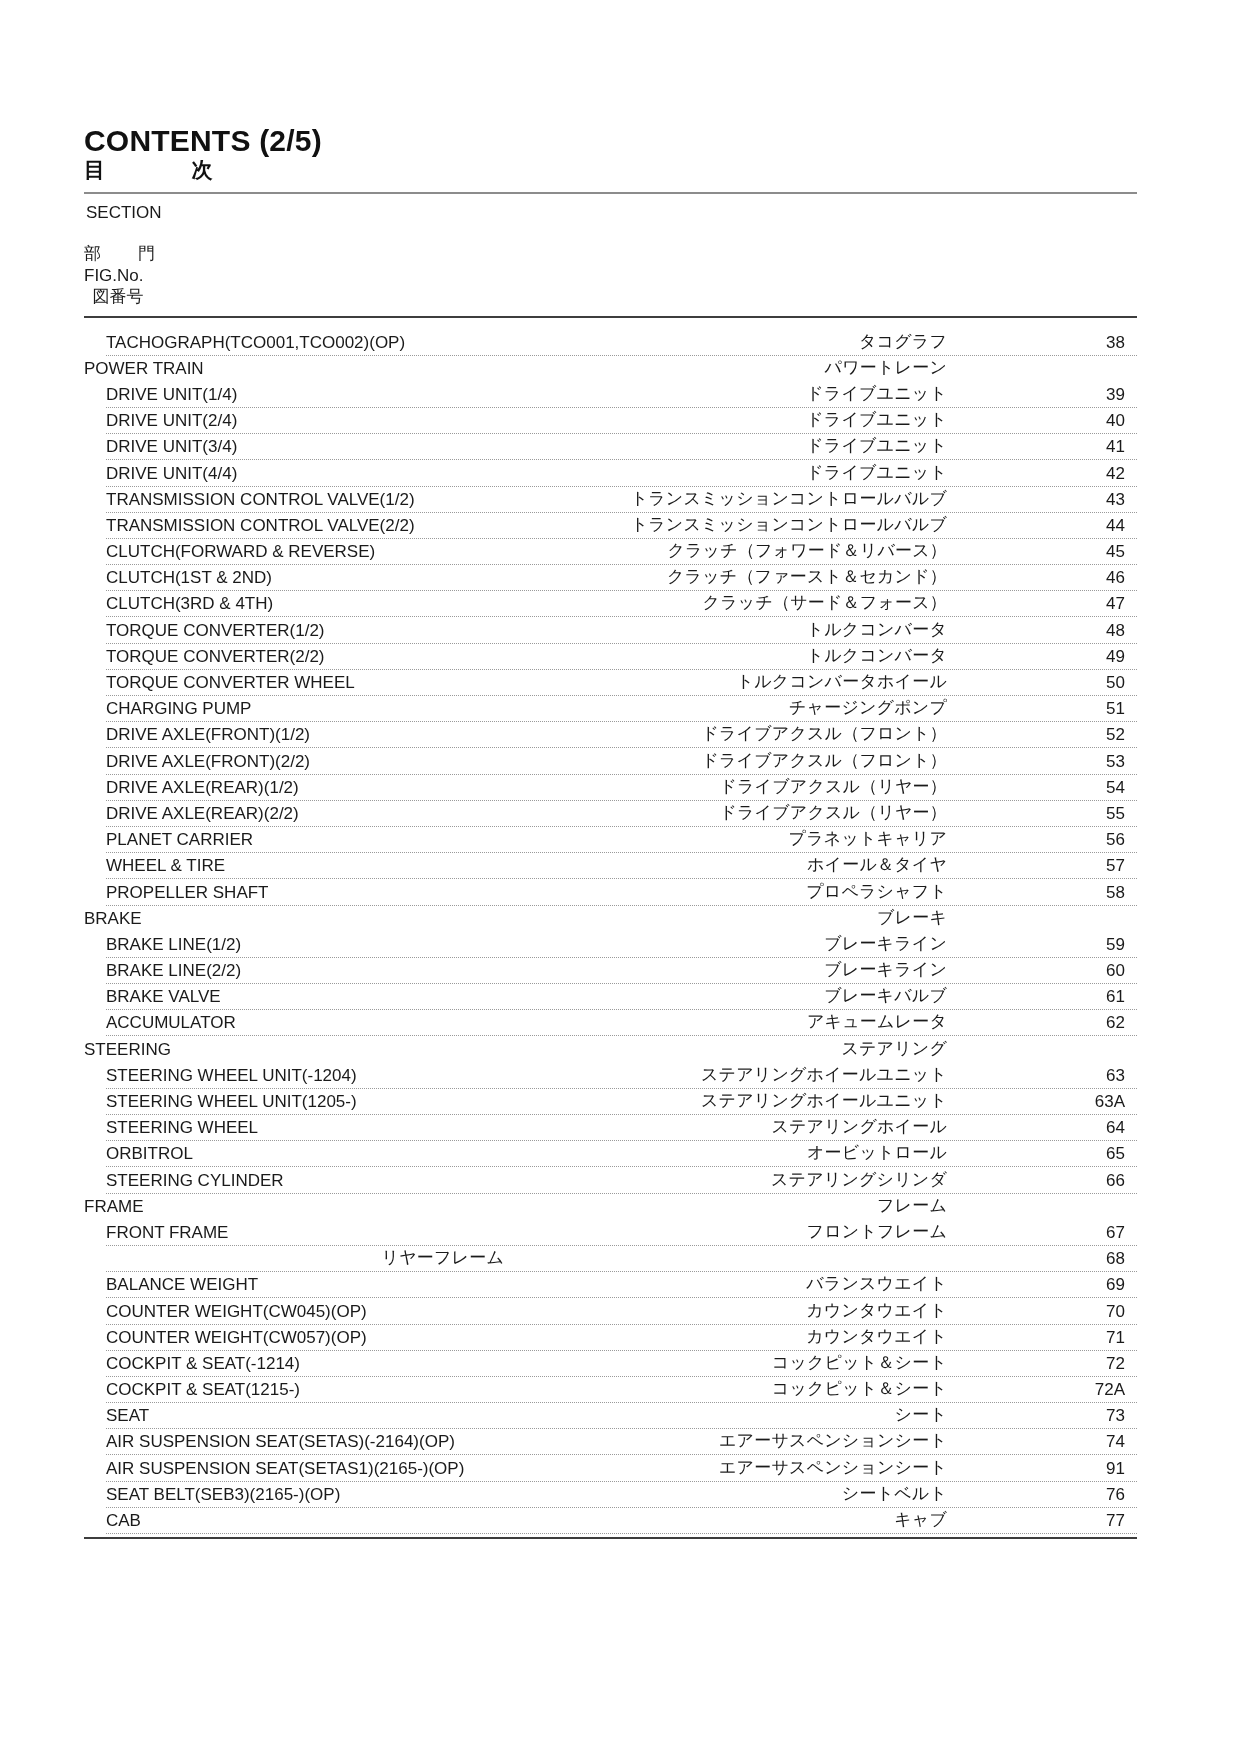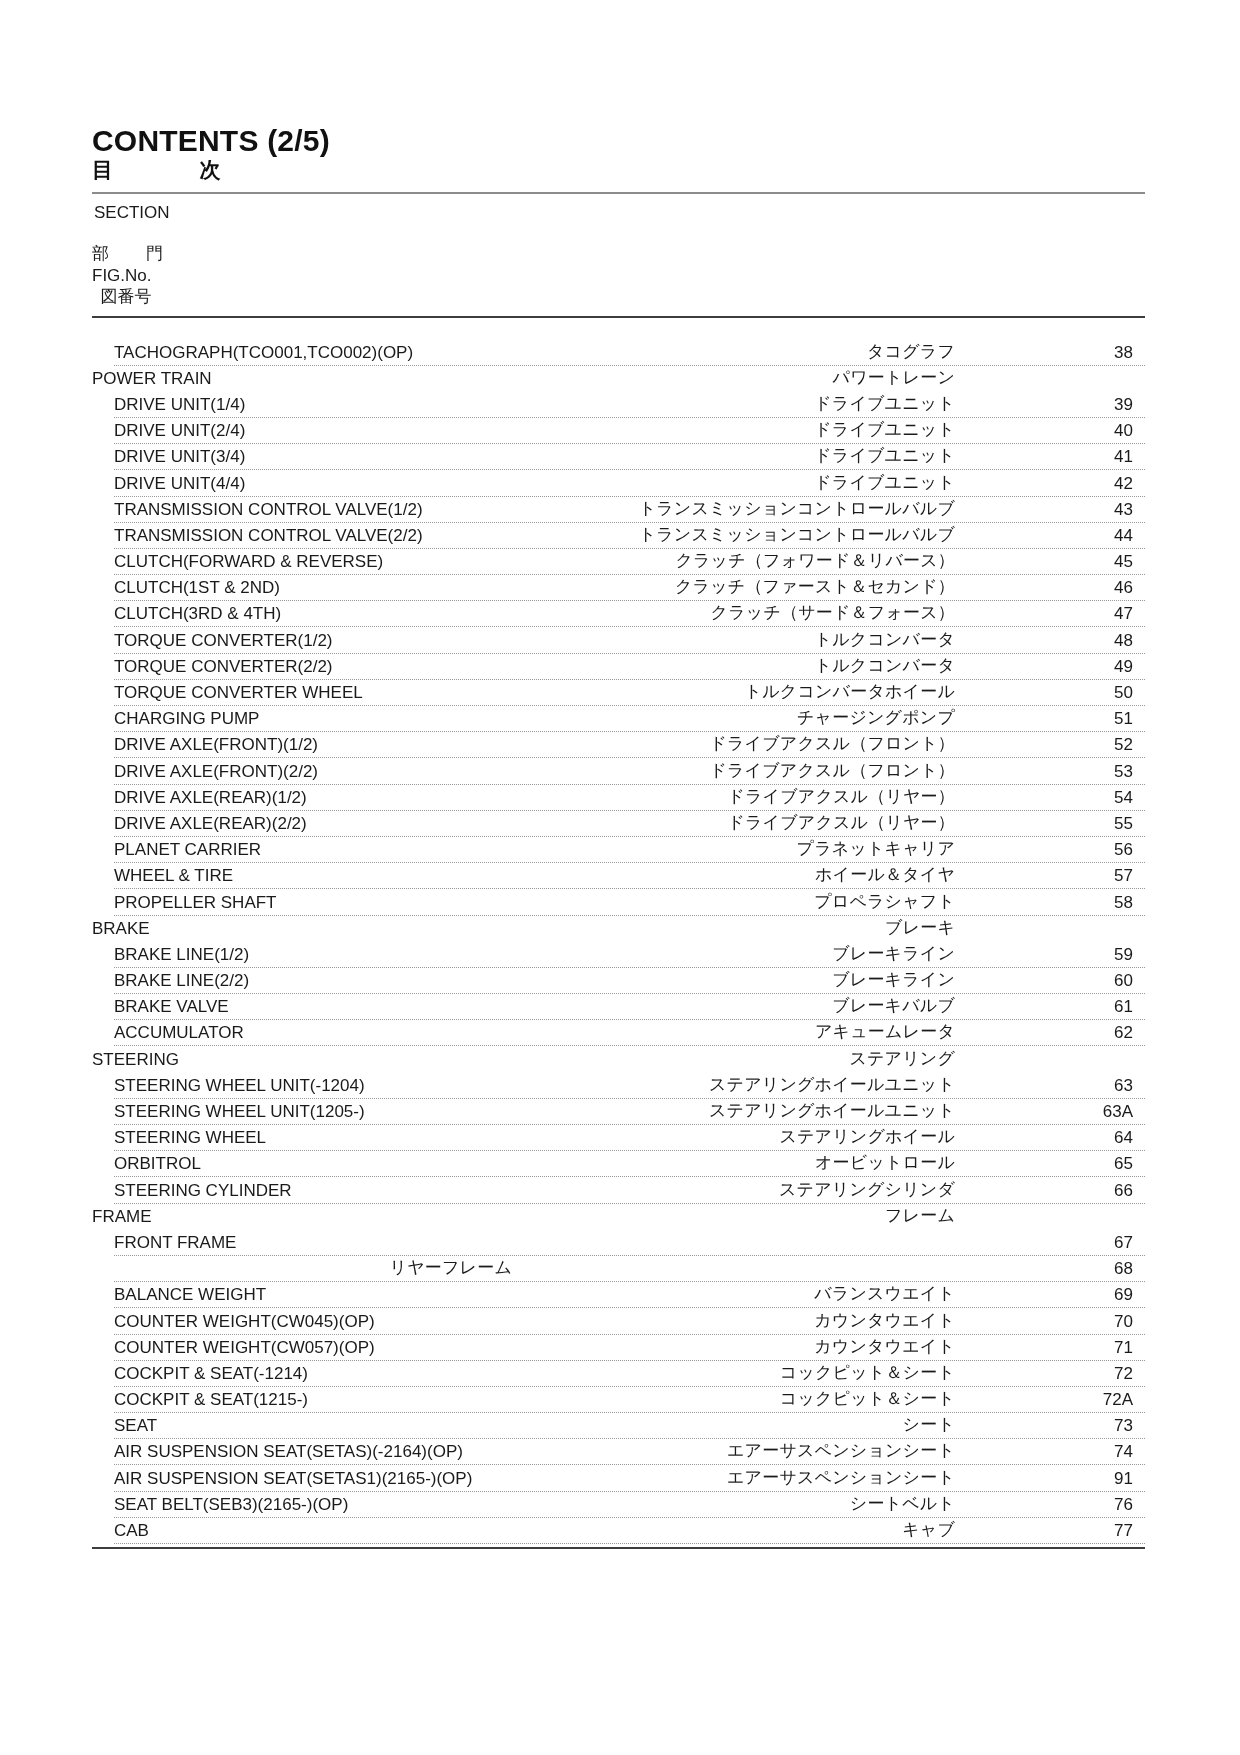--- a/index.html
+++ b/index.html
@@ -16,21 +16,21 @@
 
   .page {
     position: relative;
     width: 1240px;
     height: 1755px;
     padding: 0;
   }
 
   .doc-body {
     position: absolute;
-    left: 92px;
+    left: 84px;
     top: 125px;
     width: 1053px;
   }
 
   
   .title-block { margin-bottom: 6px; }
 
   .title-en {
     font-size: 30px;
     font-weight: bold;
@@ -69,21 +69,21 @@
     font-size: 17px;
     color: #1a1a1a;
     flex-direction: column;
   }
   .head-en   { width: 443px; padding-left: 2px; }
   .head-jp   { width: 420px; letter-spacing: 1px; margin-top: 19px; }
   .head-fig  { flex: 1; text-align: right; line-height: 1.25; }
   .head-fig .l2 { display: block; }
 
   
-  .rows { padding-top: 21px; }
+  .rows { padding-top: 11px; }
 
   .row {
     display: flex;
     align-items: flex-end;
     height: 26.2px;
     font-size: 17px;
     color: #1a1a1a;
     position: relative;
   }
 
@@ -312,20 +312,21 @@
           <div class="cell-jp">ステアリングシリンダ</div>
           <div class="cell-fig">66</div>
         </div>
         <div class="row group">
           <div class="cell-en">FRAME</div>
           <div class="cell-jp">フレーム</div>
           <div class="cell-fig"></div>
         </div>
         <div class="row item">
           <div class="cell-en">FRONT FRAME</div>
+          <div class="cell-jp">フロントフレーム</div>
           <div class="cell-fig">67</div>
         </div>
         <div class="row item">
           <div class="cell-jp">リヤーフレーム</div>
           <div class="cell-fig">68</div>
         </div>
         <div class="row item">
           <div class="cell-en">BALANCE WEIGHT</div>
           <div class="cell-jp">バランスウエイト</div>
           <div class="cell-fig">69</div>

